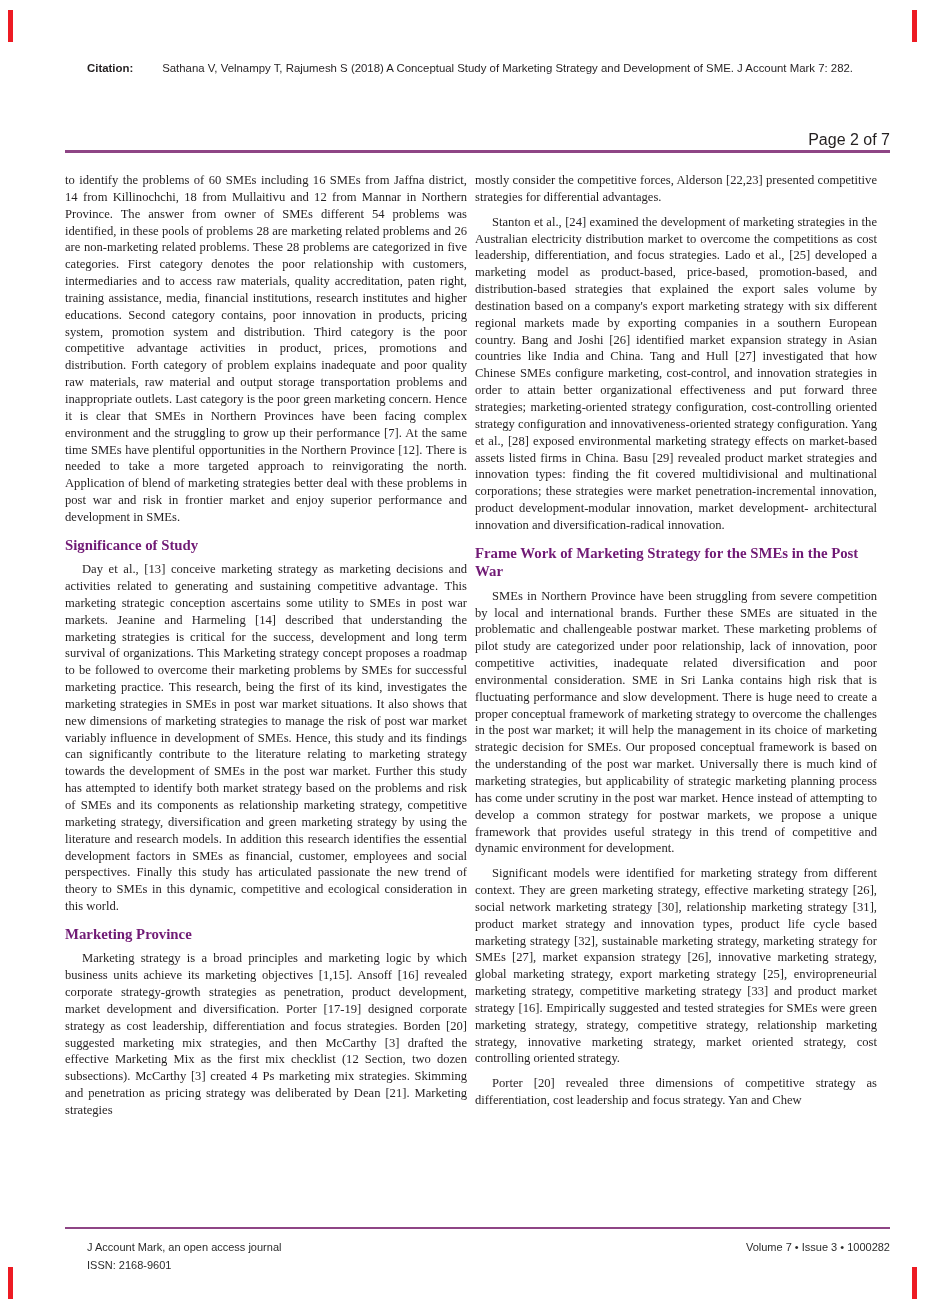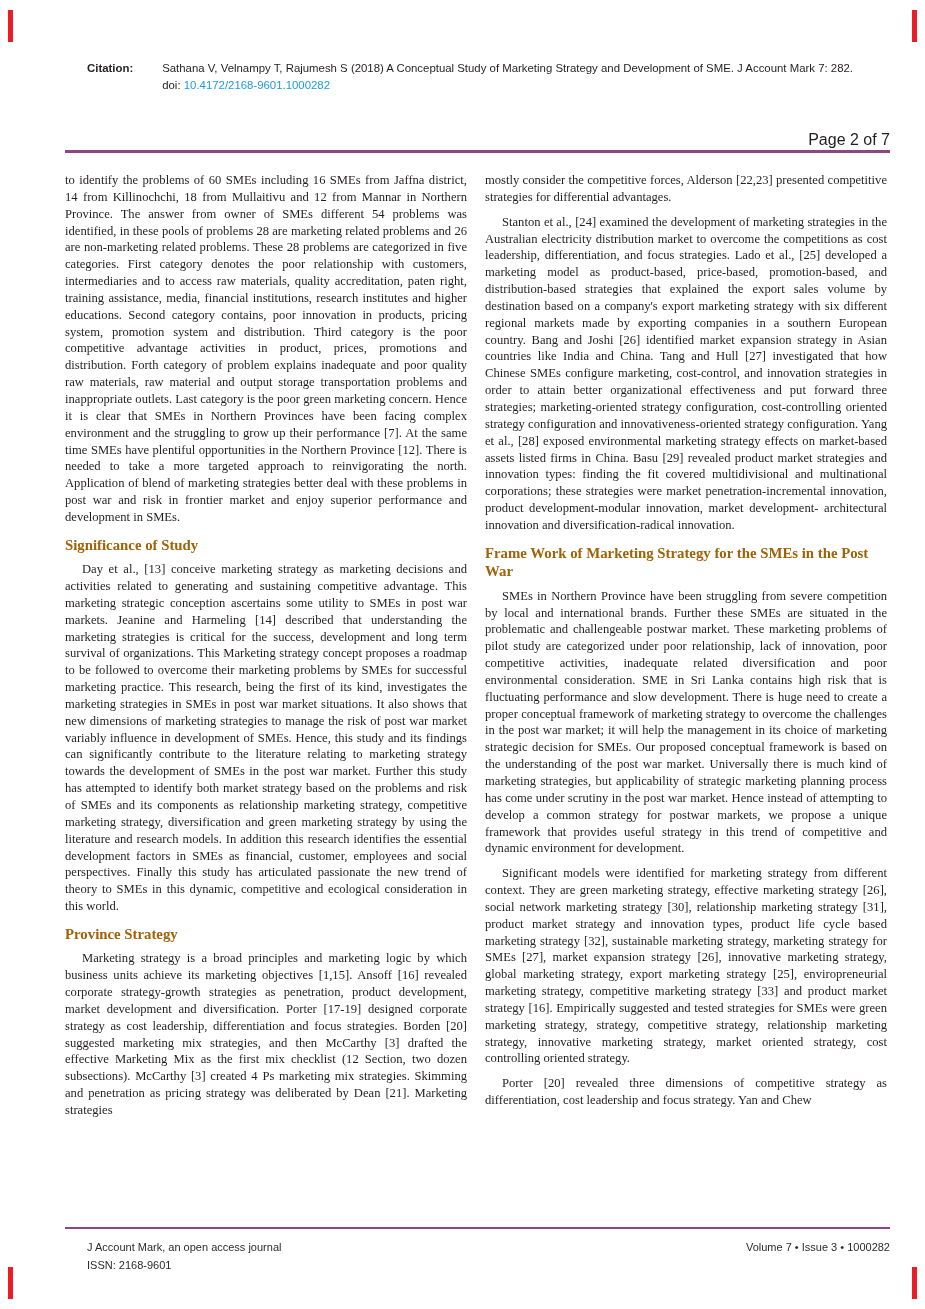--- a/index.html
+++ b/index.html
@@ -60,38 +60,38 @@
   .rule-top    { top: 150px; }
   .rule-bottom { top: 1227px; height: 2px; }
 
   
   .columns {
     position: absolute;
     left: 65px;
     top: 172px;
     width: 825px;
     display: flex;
-    gap: 18px;
+    gap: 8px;
     font-family: Liberation Serif, serif;
   }
   .col { width: 402px; }
   .para {
     margin: 0 0 8px 0;
     font-size: 12.6px;
     line-height: 16.85px;
     text-align: justify;
     hyphens: none;
   }
   .para.indent { text-indent: 17px; }
   .heading {
     margin: 10px 0 7px 0;
     font-size: 14.8px;
     line-height: 1.25;
     font-weight: bold;
-    color: #a16207;
+    color: #701a75;
   }
 
   
   .footer {
     position: absolute;
     left: 87px;
     top: 1238px;
     width: 803px;
     display: flex;
     justify-content: space-between;
@@ -109,34 +109,33 @@
 
   <div class="crop-mark tl"></div>
   <div class="crop-mark tr"></div>
   <div class="crop-mark bl"></div>
   <div class="crop-mark br"></div>
 
   <header class="citation">
     <span class="cit-label">Citation:</span>
     <div class="cit-body">
       <div>Sathana V, Velnampy T, Rajumesh S (2018) A Conceptual Study of Marketing Strategy and Development of SME. J Account Mark 7: 282.</div>
-      <div><span>doi: </span><a class="doi">10.4172/2168-9601.1000282</a></div>
     </div>
   </header>
 
   <div class="pageno">Page 2 of 7</div>
 
   <div class="rule rule-top"></div>
 
   <main class="columns">
     <section class="col">
       <p class="para">to identify the problems of 60 SMEs including 16 SMEs from Jaffna district, 14 from Killinochchi, 18 from Mullaitivu and 12 from Mannar in Northern Province. The answer from owner of SMEs different 54 problems was identified, in these pools of problems 28 are marketing related problems and 26 are non-marketing related problems. These 28 problems are categorized in five categories. First category denotes the poor relationship with customers, intermediaries and to access raw materials, quality accreditation, paten right, training assistance, media, financial institutions, research institutes and higher educations. Second category contains, poor innovation in products, pricing system, promotion system and distribution. Third category is the poor competitive advantage activities in product, prices, promotions and distribution. Forth category of problem explains inadequate and poor quality raw materials, raw material and output storage transportation problems and inappropriate outlets. Last category is the poor green marketing concern. Hence it is clear that SMEs in Northern Provinces have been facing complex environment and the struggling to grow up their performance [7]. At the same time SMEs have plentiful opportunities in the Northern Province [12]. There is needed to take a more targeted approach to reinvigorating the north. Application of blend of marketing strategies better deal with these problems in post war and risk in frontier market and enjoy superior performance and development in SMEs.</p>
       <h2 class="heading">Significance of Study</h2>
       <p class="para indent">Day et al., [13] conceive marketing strategy as marketing decisions and activities related to generating and sustaining competitive advantage. This marketing strategic conception ascertains some utility to SMEs in post war markets. Jeanine and Harmeling [14] described that understanding the marketing strategies is critical for the success, development and long term survival of organizations. This Marketing strategy concept proposes a roadmap to be followed to overcome their marketing problems by SMEs for successful marketing practice. This research, being the first of its kind, investigates the marketing strategies in SMEs in post war market situations. It also shows that new dimensions of marketing strategies to manage the risk of post war market variably influence in development of SMEs. Hence, this study and its findings can significantly contribute to the literature relating to marketing strategy towards the development of SMEs in the post war market. Further this study has attempted to identify both market strategy based on the problems and risk of SMEs and its components as relationship marketing strategy, competitive marketing strategy, diversification and green marketing strategy by using the literature and research models. In addition this research identifies the essential development factors in SMEs as financial, customer, employees and social perspectives. Finally this study has articulated passionate the new trend of theory to SMEs in this dynamic, competitive and ecological consideration in this world.</p>
-      <h2 class="heading">Province Strategy</h2>
+      <h2 class="heading">Marketing Province</h2>
       <p class="para indent">Marketing strategy is a broad principles and marketing logic by which business units achieve its marketing objectives [1,15]. Ansoff [16] revealed corporate strategy-growth strategies as penetration, product development, market development and diversification. Porter [17-19] designed corporate strategy as cost leadership, differentiation and focus strategies. Borden [20] suggested marketing mix strategies, and then McCarthy [3] drafted the effective Marketing Mix as the first mix checklist (12 Section, two dozen subsections). McCarthy [3] created 4 Ps marketing mix strategies. Skimming and penetration as pricing strategy was deliberated by Dean [21]. Marketing strategies</p>
     </section>
     <section class="col">
       <p class="para">mostly consider the competitive forces, Alderson [22,23] presented competitive strategies for differential advantages.</p>
       <p class="para indent">Stanton et al., [24] examined the development of marketing strategies in the Australian electricity distribution market to overcome the competitions as cost leadership, differentiation, and focus strategies. Lado et al., [25] developed a marketing model as product-based, price-based, promotion-based, and distribution-based strategies that explained the export sales volume by destination based on a company's export marketing strategy with six different regional markets made by exporting companies in a southern European country. Bang and Joshi [26] identified market expansion strategy in Asian countries like India and China. Tang and Hull [27] investigated that how Chinese SMEs configure marketing, cost-control, and innovation strategies in order to attain better organizational effectiveness and put forward three strategies; marketing-oriented strategy configuration, cost-controlling oriented strategy configuration and innovativeness-oriented strategy configuration. Yang et al., [28] exposed environmental marketing strategy effects on market-based assets listed firms in China. Basu [29] revealed product market strategies and innovation types: finding the fit covered multidivisional and multinational corporations; these strategies were market penetration-incremental innovation, product development-modular innovation, market development- architectural innovation and diversification-radical innovation.</p>
       <h2 class="heading">Frame Work of Marketing Strategy for the SMEs in the Post War</h2>
       <p class="para indent">SMEs in Northern Province have been struggling from severe competition by local and international brands. Further these SMEs are situated in the problematic and challengeable postwar market. These marketing problems of pilot study are categorized under poor relationship, lack of innovation, poor competitive activities, inadequate related diversification and poor environmental consideration. SME in Sri Lanka contains high risk that is fluctuating performance and slow development. There is huge need to create a proper conceptual framework of marketing strategy to overcome the challenges in the post war market; it will help the management in its choice of marketing strategic decision for SMEs. Our proposed conceptual framework is based on the understanding of the post war market. Universally there is much kind of marketing strategies, but applicability of strategic marketing planning process has come under scrutiny in the post war market. Hence instead of attempting to develop a common strategy for postwar markets, we propose a unique framework that provides useful strategy in this trend of competitive and dynamic environment for development.</p>
       <p class="para indent">Significant models were identified for marketing strategy from different context. They are green marketing strategy, effective marketing strategy [26], social network marketing strategy [30], relationship marketing strategy [31], product market strategy and innovation types, product life cycle based marketing strategy [32], sustainable marketing strategy, marketing strategy for SMEs [27], market expansion strategy [26], innovative marketing strategy, global marketing strategy, export marketing strategy [25], enviropreneurial marketing strategy, competitive marketing strategy [33] and product market strategy [16]. Empirically suggested and tested strategies for SMEs were green marketing strategy, strategy, competitive strategy, relationship marketing strategy, innovative marketing strategy, market oriented strategy, cost controlling oriented strategy.</p>
       <p class="para indent">Porter [20] revealed three dimensions of competitive strategy as differentiation, cost leadership and focus strategy. Yan and Chew</p>
     </section>

